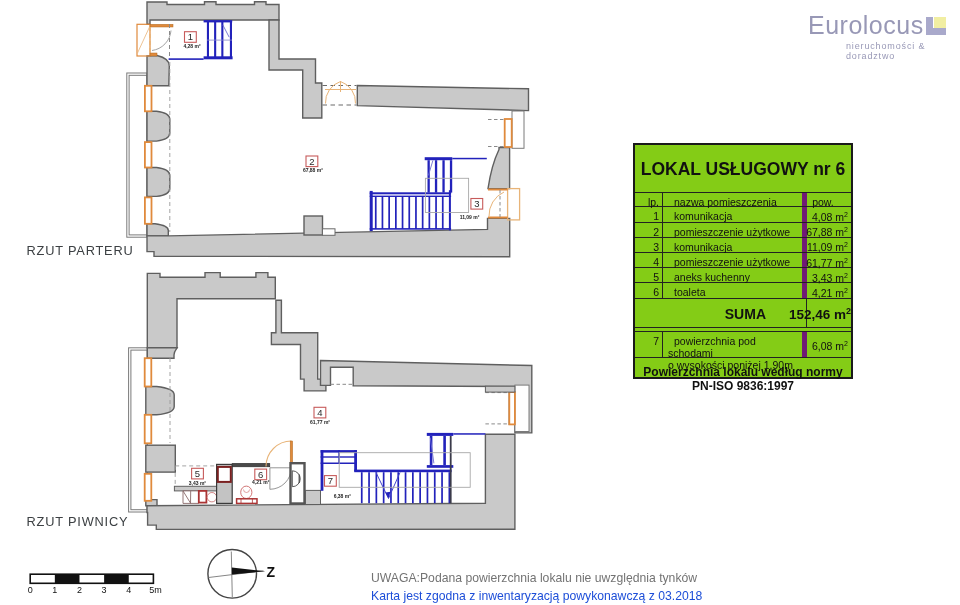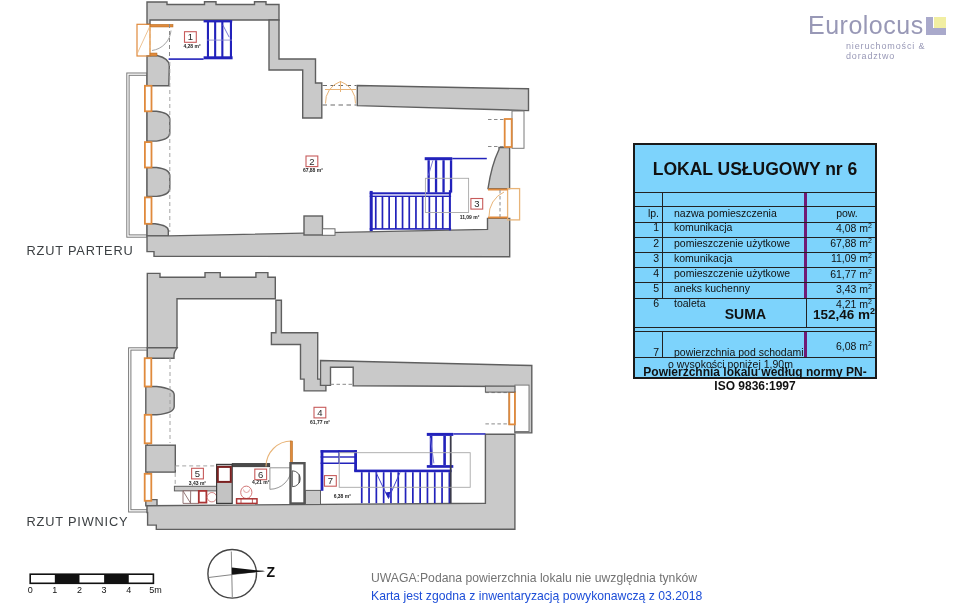--- a/index.html
+++ b/index.html
@@ -1,31 +1,31 @@
 <!DOCTYPE html>
 <html><head>
 <meta charset="utf-8">
 <style>
   html,body{margin:0;padding:0;background:#ffffff;}
   body{width:960px;height:605px;position:relative;overflow:hidden;
        font-family:"Liberation Sans", sans-serif;}
   .abs{position:absolute;}
-  .tbl{position:absolute;left:633px;top:143px;width:244px;height:236px;
-       border:2px solid #1a1a1a;box-sizing:border-box;background:#7dd3fc;}
+  .tbl{position:absolute;left:633px;top:143px;width:220px;height:236px;
+       border:2px solid #1a1a1a;box-sizing:border-box;background:#84cc16;}
   .tt{position:absolute;left:0;top:14px;width:100%;text-align:center;
       font-size:17.5px;font-weight:bold;color:#111;letter-spacing:0px;}
   .row{position:absolute;left:0;width:100%;height:15.2px;box-sizing:border-box;
        border-bottom:1px solid #222;font-size:10.5px;color:#111;}
   .c1{position:absolute;left:0;top:0;width:28px;height:100%;box-sizing:border-box;
       border-right:1px solid #222;text-align:right;padding-right:3px;}
   .c2{position:absolute;left:28px;top:0;width:144px;height:100%;box-sizing:border-box;
-      border-right:3px solid #701a75;padding-left:5px;}
+      border-right:5px solid #701a75;padding-left:5px;}
   .c3{position:absolute;right:0;top:0;width:62px;height:100%;box-sizing:border-box;
       text-align:right;padding-right:3px;}
-  .rt{position:relative;top:14px;padding-left:6px;}
+  .rt{position:relative;top:3px;padding-left:6px;}
   sup{font-size:7px;}
 </style>
 </head>
 <body>
 
 <svg class="abs" style="left:0;top:0" width="960" height="605" viewBox="0 0 960 605">
 
 <g fill="none" stroke="#7a7a7a" stroke-width="1">
       <rect x="126.8" y="73" width="20.2" height="164.2"></rect>
       <rect x="129.1" y="75.3" width="17.9" height="159.6"></rect>

